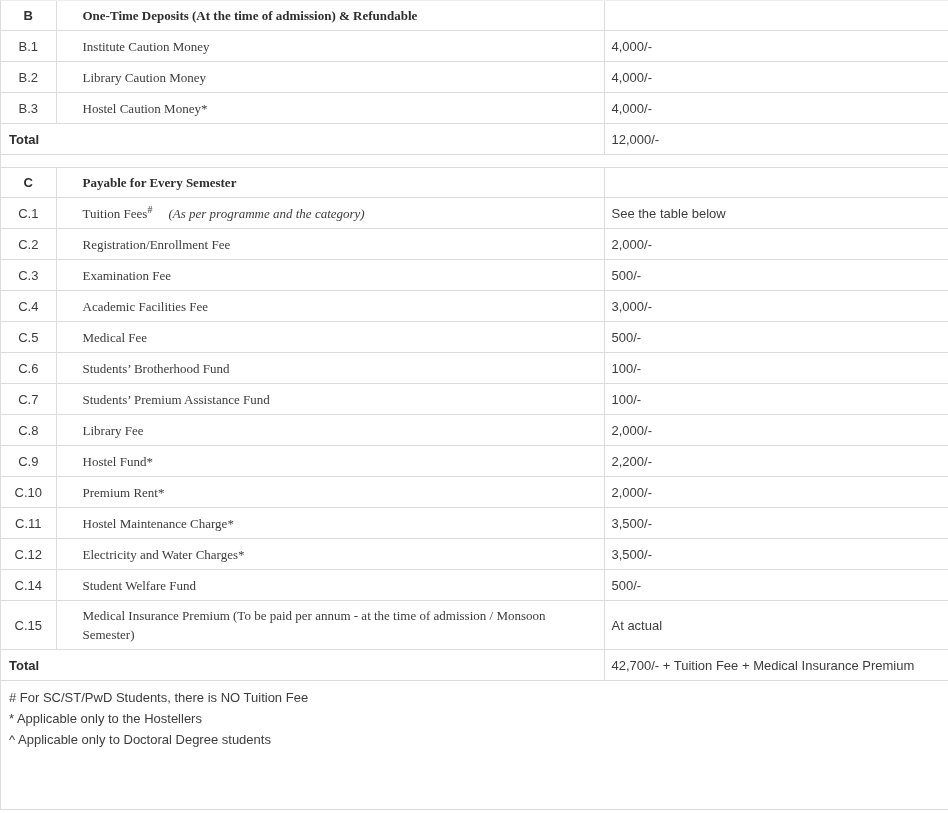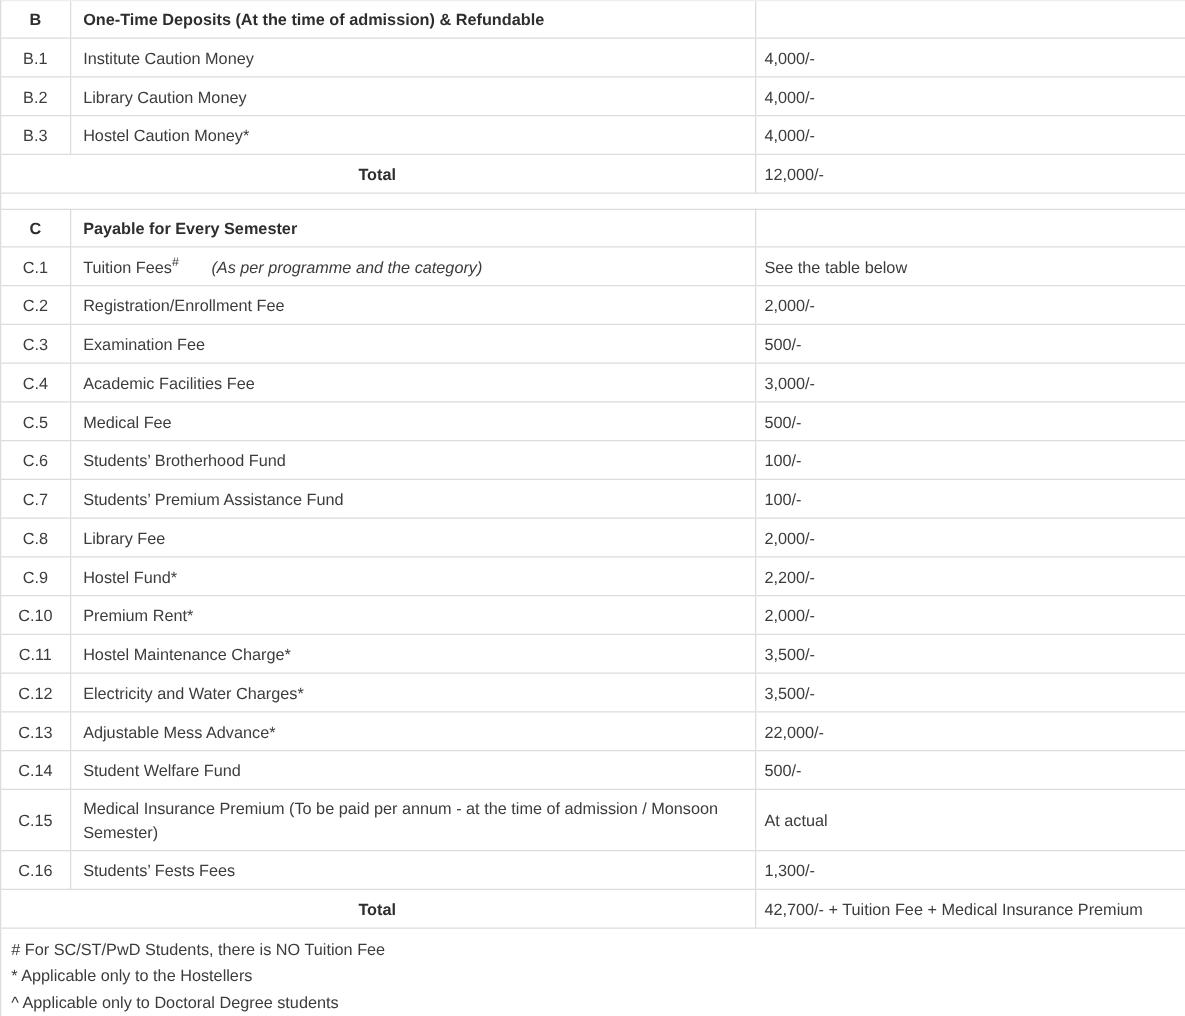--- a/index.html
+++ b/index.html
@@ -40,48 +40,49 @@
   }
   tr.data td{height:31px;}
   tr.sec td{height:27px;}
   .cell-code{
     text-align:center;
     border-right:1px solid var(--border);
     padding:5px 2px;
   }
   .cell-label{
     border-right:1px solid var(--border);
-    padding-left:10px;
+    padding-left:26px;
+    font-family:Liberation Serif, serif;
   }
   .cell-value{
     padding-left:7px;
   }
   tr.sec td{
     font-weight:bold;
     color:var(--bold-text);
   }
   .total-label{
-    text-align:center;
+    text-align:left;
     font-weight:bold;
     color:var(--bold-text);
     border-right:1px solid var(--border);
     padding-right:9px;
   }
   tr.spacer td{
     height:13px;
     padding:0;
     border-right:none;
   }
   sup.supmark{
     font-size:10px;
     line-height:0;
   }
   .note{
     font-style:italic;
-    margin-left:26px;
+    margin-left:16px;
   }
   .note:empty, sup.supmark:empty{display:none;}
   .footnotes{
     padding:6px 8px 10px 8px;
     line-height:21px;
   }
 </style>
 </head>
 <body>
 
@@ -185,38 +186,28 @@
         <td class="cell-code">C.11</td>
         <td class="cell-label"><span>Hostel Maintenance Charge*</span></td>
         <td class="cell-value">3,500/-</td>
       </tr>
       <tr class="data">
         <td class="cell-code">C.12</td>
         <td class="cell-label"><span>Electricity and Water Charges*</span></td>
         <td class="cell-value">3,500/-</td>
       </tr>
       <tr class="data">
-        <td class="cell-code">C.13</td>
-        <td class="cell-label"><span>Adjustable Mess Advance*</span></td>
-        <td class="cell-value">22,000/-</td>
-      </tr>
-      <tr class="data">
         <td class="cell-code">C.14</td>
         <td class="cell-label"><span>Student Welfare Fund</span></td>
         <td class="cell-value">500/-</td>
       </tr>
       <tr class="data">
         <td class="cell-code">C.15</td>
         <td class="cell-label"><span>Medical Insurance Premium (To be paid per annum - at the time of admission / Monsoon Semester)</span></td>
         <td class="cell-value">At actual</td>
-      </tr>
-      <tr class="data">
-        <td class="cell-code">C.16</td>
-        <td class="cell-label"><span>Students’ Fests Fees</span></td>
-        <td class="cell-value">1,300/-</td>
       </tr>
 
       <tr class="data">
         <td class="total-label" colspan="2">Total</td>
         <td class="cell-value">42,700/- + Tuition Fee + Medical Insurance Premium</td>
       </tr>
 
     </tbody>
   </table>
 

